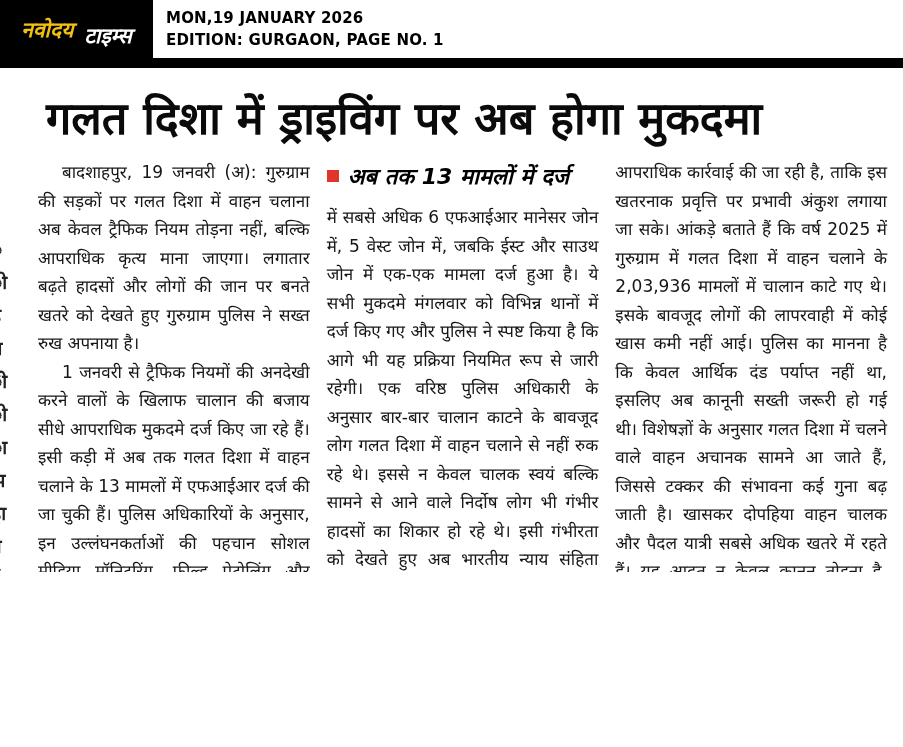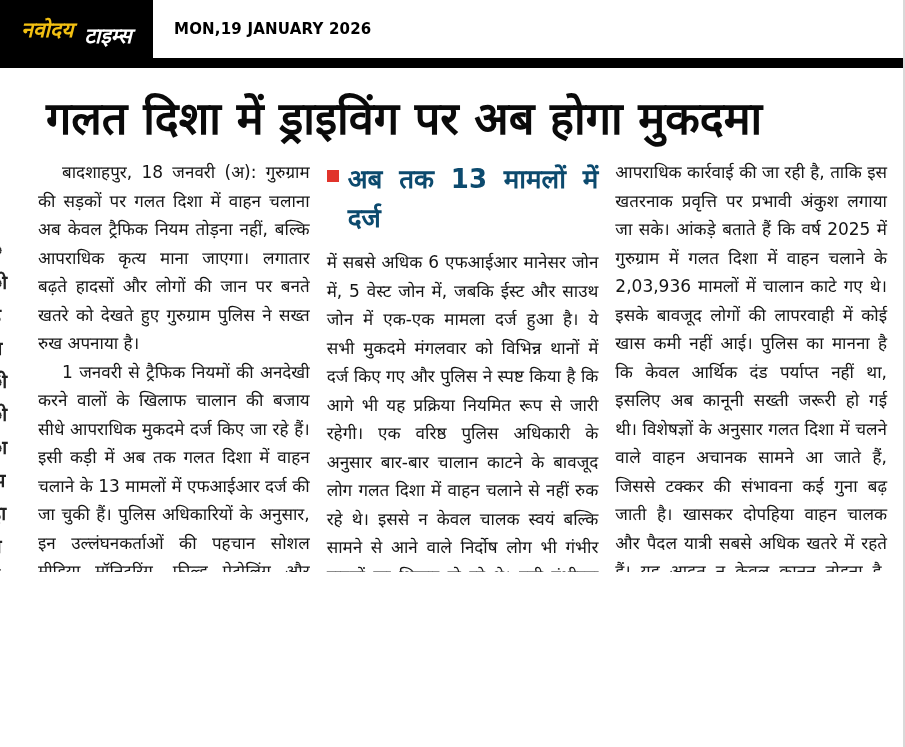--- a/index.html
+++ b/index.html
@@ -15,57 +15,58 @@
 
   
   .masthead { display: flex; align-items: center; height: 58px; background: #fff; }
   .logo {
     width: 153px; height: 58px; background: #000;
     display: flex; align-items: center; justify-content: center; gap: 11px;
     font-size: 21px; font-weight: bold; font-style: italic;
   }
   .logo-p1 { color: var(--gold, #f2c012); }
   .logo-p2 { color: #ffffff; margin-top: 12px; }
-  .masthead-text { margin-left: 21px; font-weight: bold; font-size: 15px; line-height: 1.5; letter-spacing: .2px; color: #000; }
+  .masthead-text { margin-left: 13px; font-weight: bold; font-size: 15px; line-height: 1.5; letter-spacing: .2px; color: #000; }
 
   .black-bar { height: 10px; background: #000; }
 
   
   .article { position: relative; padding: 24px 16px 0 38px; height: 504px; overflow: hidden; background: #fff; }
   .headline {
     margin: 0 0 12px 8px;
     font-size: 45px; line-height: 1.2; font-weight: bold; color: #0a0a0a;
     white-space: nowrap;
   }
   .columns { display: flex; gap: 17px; margin-top: 4px; }
   .col { flex: 1; font-size: 17px; line-height: 28.5px; text-align: justify; color: #151515; }
   .para { margin: 0; }
   .indent { text-indent: 24px; }
 
   .subhead { display: flex; gap: 9px; margin: 2px 0 10px; }
   .bullet { flex: none; width: 12px; height: 12px; background: var(--red, #e1342b); margin-top: 10px; }
-  .subhead-lines { font-size: 26px; font-weight: bold; line-height: 1.5; color: #0c4a6e; }
+  .subhead-lines { font-size: 22px; font-weight: bold; line-height: 1.5; color: #000000; font-style: italic; }
   .subhead-lines span { display: block; }
 
   
   .edge-strip { position: absolute; left: 0; top: 168px; bottom: 0; width: 24px; overflow: hidden; }
   .edge-frag { height: 33px; font-size: 19px; font-weight: bold; margin-left: -9px; color: #222; }
 </style>
 </head>
 <body>
 
 <div class="page">
 
   <header class="masthead">
     <div class="logo">
       <span class="logo-p1">नवोदय</span>
       <span class="logo-p2">टाइम्स</span>
     </div>
     <div class="masthead-text">
       <div>MON,19 JANUARY 2026</div>
+      <div>EDITION: GURGAON, PAGE NO. 1</div>
     </div>
   </header>
 
   <div class="black-bar"></div>
 
   <main class="article">
 
     <div class="edge-strip" id="edge-strip">
         <div class="edge-frag">े</div>
         <div class="edge-frag">ो</div>
@@ -83,21 +84,21 @@
         <div class="edge-frag">ी</div>
         <div class="edge-frag">ै</div>
         <div class="edge-frag">ड़ी</div>
       </div>
 
     <h1 class="headline">गलत दिशा में ड्राइविंग पर अब होगा मुकदमा</h1>
 
     <div class="columns">
 
       <div class="col">
-        <p class="para indent">बादशाहपुर, 18 जनवरी (अ): गुरुग्राम की सड़कों पर गलत दिशा में वाहन चलाना अब केवल ट्रैफिक नियम तोड़ना नहीं, बल्कि आपराधिक कृत्य माना जाएगा। लगातार बढ़ते हादसों और लोगों की जान पर बनते खतरे को देखते हुए गुरुग्राम पुलिस ने सख्त रुख अपनाया है।</p>
+        <p class="para indent">बादशाहपुर, 19 जनवरी (अ): गुरुग्राम की सड़कों पर गलत दिशा में वाहन चलाना अब केवल ट्रैफिक नियम तोड़ना नहीं, बल्कि आपराधिक कृत्य माना जाएगा। लगातार बढ़ते हादसों और लोगों की जान पर बनते खतरे को देखते हुए गुरुग्राम पुलिस ने सख्त रुख अपनाया है।</p>
         <p class="para indent">1 जनवरी से ट्रैफिक नियमों की अनदेखी करने वालों के खिलाफ चालान की बजाय सीधे आपराधिक मुकदमे दर्ज किए जा रहे हैं। इसी कड़ी में अब तक गलत दिशा में वाहन चलाने के 13 मामलों में एफआईआर दर्ज की जा चुकी हैं। पुलिस अधिकारियों के अनुसार, इन उल्लंघनकर्ताओं की पहचान सोशल मीडिया मॉनिटरिंग, फील्ड पेट्रोलिंग और विशेष ट्रैफिक जांच अभियानों के माध्यम से की गई। दर्ज मामलों</p>
       </div>
 
       <div class="col">
         <div class="subhead">
           <span class="bullet"></span>
           <div class="subhead-lines">
             <span>अब तक 13 मामलों में दर्ज</span>
           </div>
         </div>

